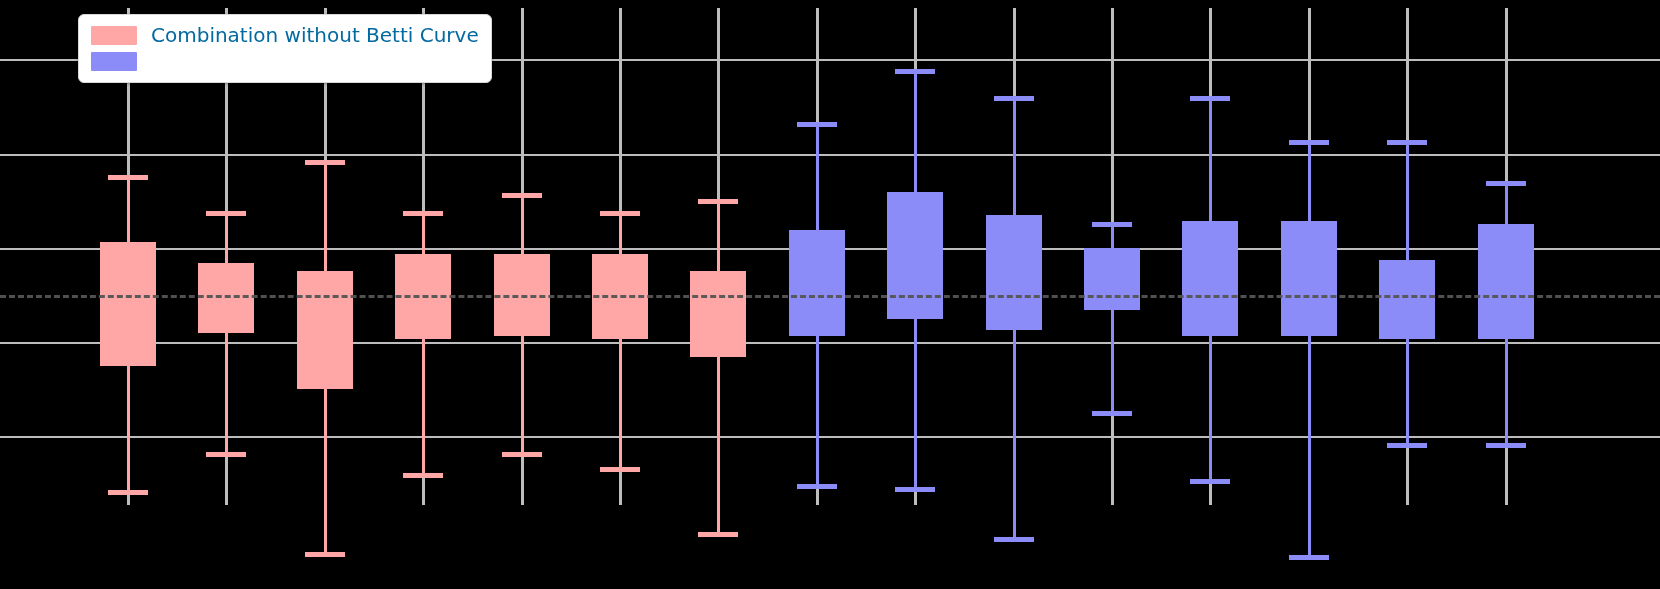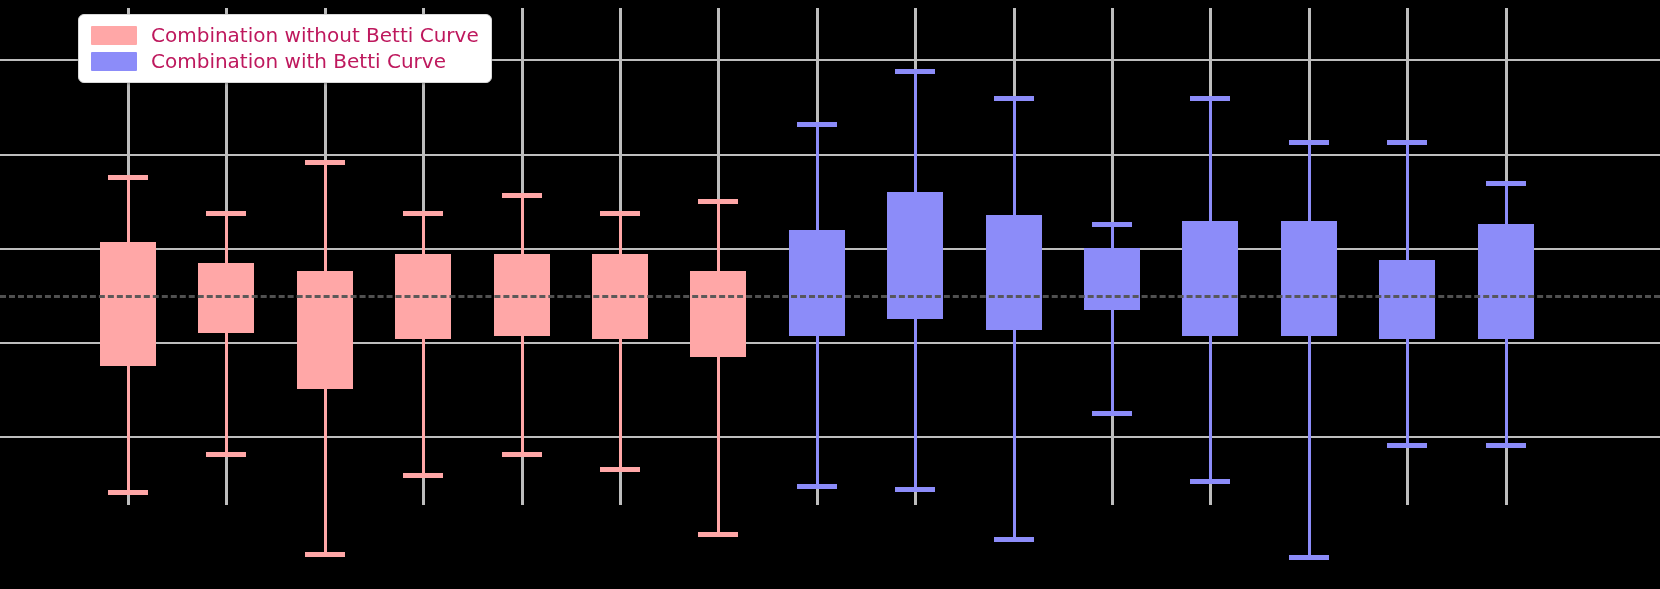--- a/index.html
+++ b/index.html
@@ -9,21 +9,21 @@
   .gridline-h{position:absolute;left:0;width:1660px;height:2px;background:#bdbdbd;}
   .gridline-v{position:absolute;top:8px;height:497px;width:3px;background:#bdbdbd;}
   .refline{position:absolute;left:0;width:1660px;height:0;border-top:3px dashed #555;opacity:.95;}
   .box{position:absolute;box-sizing:border-box;}
   .whisker{position:absolute;width:3px;}
   .cap{position:absolute;height:5px;}
   .legend{position:absolute;left:78px;top:14px;background:#fff;border:1px solid #d8d8d8;border-radius:6px;
           padding:7px 12px 8px 12px;box-shadow:0 1px 3px rgba(0,0,0,.35);}
   .legend-row{display:flex;align-items:center;height:26px;}
   .legend-swatch{width:46px;height:19px;margin-right:14px;border-radius:1px;}
-  .legend-label{color:#be185d;font-size:20px;line-height:20px;white-space:nowrap;}
+  .legend-label{color:#0369a1;font-size:20px;line-height:20px;white-space:nowrap;}
   .tick-left{position:absolute;left:62px;width:10px;height:2px;background:#bdbdbd;}
 </style>
 </head>
 <body>
 
 <div id="chart-root">
   <div class="plot-area">
     <div id="grid-layer">
         <div class="gridline-h" style="top: 59.4px;"></div>
         <div class="tick-left" style="top: 59.4px;"></div>
@@ -118,16 +118,15 @@
       </div>
   </div>
 
   <div class="legend">
     <div class="legend-row">
       <span class="legend-swatch" style="background: rgb(255, 167, 167);"></span>
       <span class="legend-label">Combination without Betti Curve</span>
     </div>
     <div class="legend-row">
       <span class="legend-swatch" style="background: rgb(140, 140, 249);"></span>
-      <span class="legend-label">Combination with Betti Curve</span>
     </div>
   </div>
 </div>
 
 </body></html>

